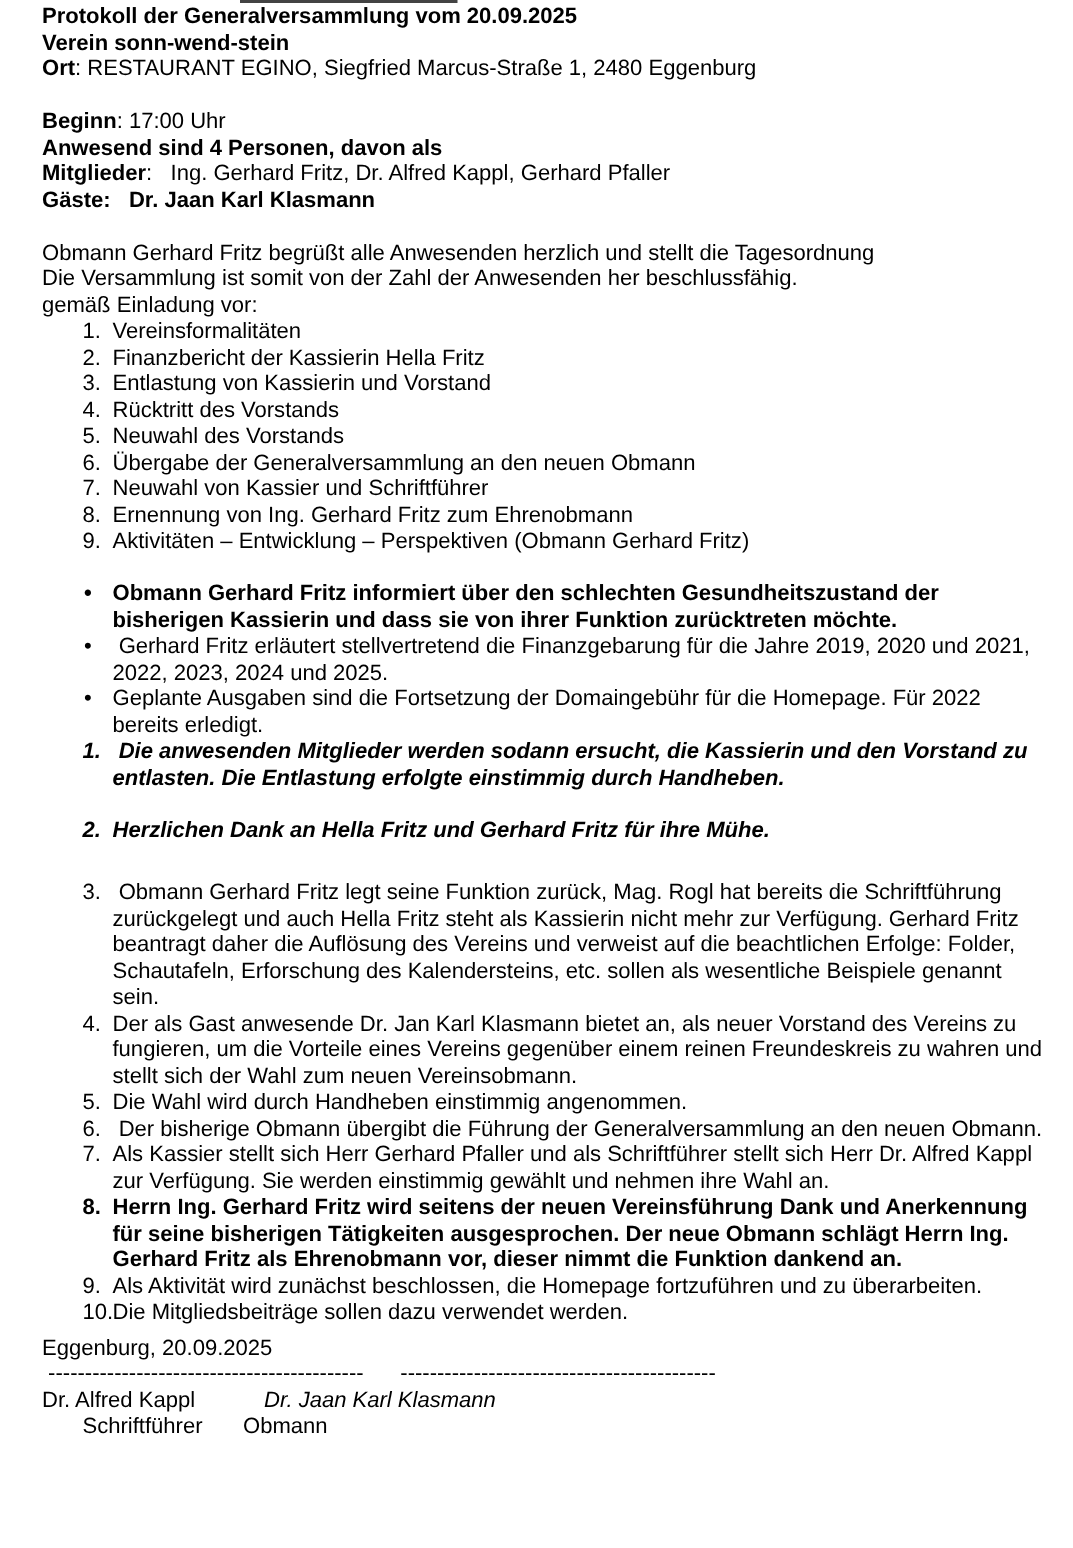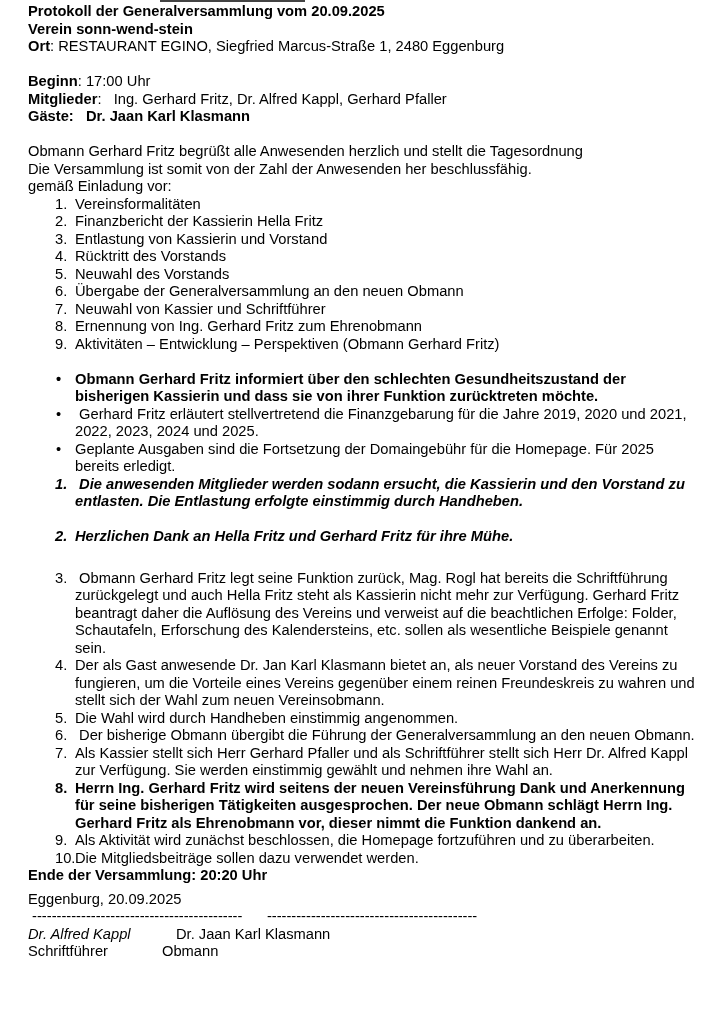--- a/index.html
+++ b/index.html
@@ -17,39 +17,40 @@
   ol.num-list,ul.bullet-list{list-style:none;margin:0;padding:0 0 0 47px;counter-reset:n;}
   ol.num-list>li,ul.bullet-list>li{position:relative;white-space:pre-wrap;}
   ol.num-list>li{counter-increment:n;}
   ol.num-list>li::before{content:counter(n) ".";position:absolute;left:-20px;top:0;white-space:nowrap;}
   ul.bullet-list>li::before{content:"\2022";position:absolute;left:-19px;top:0;}
   ul.bullet-list>li.b::before{font-weight:bold;}
   .gap-a{margin-bottom:17.5px;font-style:italic;}
   .gap-b{margin-bottom:24px;font-style:italic;}
   .dash-line{white-space:pre;letter-spacing:0;}
   .sig-row{white-space:pre-wrap;}
-  .sig-col1-name{display:inline-block;width:148px;font-style:italic;}
-  .sig-col2-name{}
-  .sig-col1-role{display:inline-block;width:134px;}
+  .sig-col1-name{display:inline-block;width:148px;}
+  .sig-col2-name{font-style:italic;}
+  .sig-col1-role{display:inline-block;width:134px;text-align:center;}
   .scan-artifact{position:absolute;top:0;left:160px;width:145px;height:2px;background:#222;opacity:.85;}
 </style>
 </head>
 <body>
 
 <div class="scan-artifact"></div>
 
 <div class="page">
 
   <p class="b">Protokoll der Generalversammlung vom 20.09.2025</p>
   <p class="b">Verein sonn-wend-stein</p>
   <p><b>Ort</b><span>: RESTAURANT EGINO, Siegfried Marcus-Straße 1, 2480 Eggenburg</span></p>
 
   <div class="spacer"></div>
 
   <p><b>Beginn</b><span>: 17:00 Uhr</span></p>
+  <p class="b">Anwesend sind 4 Personen, davon als</p>
   <p><b>Mitglieder</b><span>:   Ing. Gerhard Fritz, Dr. Alfred Kappl, Gerhard Pfaller</span></p>
   <p class="b">Gäste:   Dr. Jaan Karl Klasmann</p>
 
   <div class="spacer"></div>
 
   <p>Obmann Gerhard Fritz begrüßt alle Anwesenden herzlich und stellt die Tagesordnung</p>
   <p>Die Versammlung ist somit von der Zahl der Anwesenden her beschlussfähig.</p>
   <p>gemäß Einladung vor:</p>
 
   <ol class="num-list">
@@ -62,37 +63,36 @@
     <li>Neuwahl von Kassier und Schriftführer</li>
     <li>Ernennung von Ing. Gerhard Fritz zum Ehrenobmann</li>
     <li>Aktivitäten – Entwicklung – Perspektiven (Obmann Gerhard Fritz)</li>
   </ol>
 
   <div class="spacer"></div>
 
   <ul class="bullet-list">
     <li class="b">Obmann Gerhard Fritz informiert über den schlechten Gesundheitszustand der bisherigen Kassierin und dass sie von ihrer Funktion zurücktreten möchte.</li>
     <li> Gerhard Fritz erläutert stellvertretend die Finanzgebarung für die Jahre 2019, 2020 und 2021, 2022, 2023, 2024 und 2025.</li>
-    <li>Geplante Ausgaben sind die Fortsetzung der Domaingebühr für die Homepage. Für 2025 bereits erledigt.</li>
+    <li>Geplante Ausgaben sind die Fortsetzung der Domaingebühr für die Homepage. Für 2022 bereits erledigt.</li>
   </ul>
 
   <ol class="num-list">
     <li class="b gap-a"> Die anwesenden Mitglieder werden sodann ersucht, die Kassierin und den Vorstand zu entlasten. Die Entlastung erfolgte einstimmig durch Handheben.</li>
     <li class="b gap-b">Herzlichen Dank an Hella Fritz und Gerhard Fritz für ihre Mühe.</li>
     <li> Obmann Gerhard Fritz legt seine Funktion zurück, Mag. Rogl hat bereits die Schriftführung zurückgelegt und auch Hella Fritz steht als Kassierin nicht mehr zur Verfügung. Gerhard Fritz beantragt daher die Auflösung des Vereins und verweist auf die beachtlichen Erfolge: Folder, Schautafeln, Erforschung des Kalendersteins, etc. sollen als wesentliche Beispiele genannt sein.</li>
     <li>Der als Gast anwesende Dr. Jan Karl Klasmann bietet an, als neuer Vorstand des Vereins zu fungieren, um die Vorteile eines Vereins gegenüber einem reinen Freundeskreis zu wahren und stellt sich der Wahl zum neuen Vereinsobmann.</li>
     <li>Die Wahl wird durch Handheben einstimmig angenommen.</li>
     <li> Der bisherige Obmann übergibt die Führung der Generalversammlung an den neuen Obmann.</li>
     <li>Als Kassier stellt sich Herr Gerhard Pfaller und als Schriftführer stellt sich Herr Dr. Alfred Kappl zur Verfügung. Sie werden einstimmig gewählt und nehmen ihre Wahl an.</li>
     <li class="b">Herrn Ing. Gerhard Fritz wird seitens der neuen Vereinsführung Dank und Anerkennung für seine bisherigen Tätigkeiten ausgesprochen. Der neue Obmann schlägt Herrn Ing. Gerhard Fritz als Ehrenobmann vor, dieser nimmt die Funktion dankend an.</li>
     <li>Als Aktivität wird zunächst beschlossen, die Homepage fortzuführen und zu überarbeiten.</li>
     <li>Die Mitgliedsbeiträge sollen dazu verwendet werden.</li>
   </ol>
 
-  <p class="b">Ende der Versammlung: 20:20 Uhr</p>
 
   <div class="spacer-sm"></div>
 
   <p>Eggenburg, 20.09.2025</p>
 
   <p class="dash-line"> -------------------------------------------      -------------------------------------------</p>
 
   <div class="sig-row"><span class="sig-col1-name">Dr. Alfred Kappl</span><span class="sig-col2-name">Dr. Jaan Karl Klasmann</span></div>
   <div class="sig-row"><span class="sig-col1-role">Schriftführer</span><span>Obmann</span></div>
 

